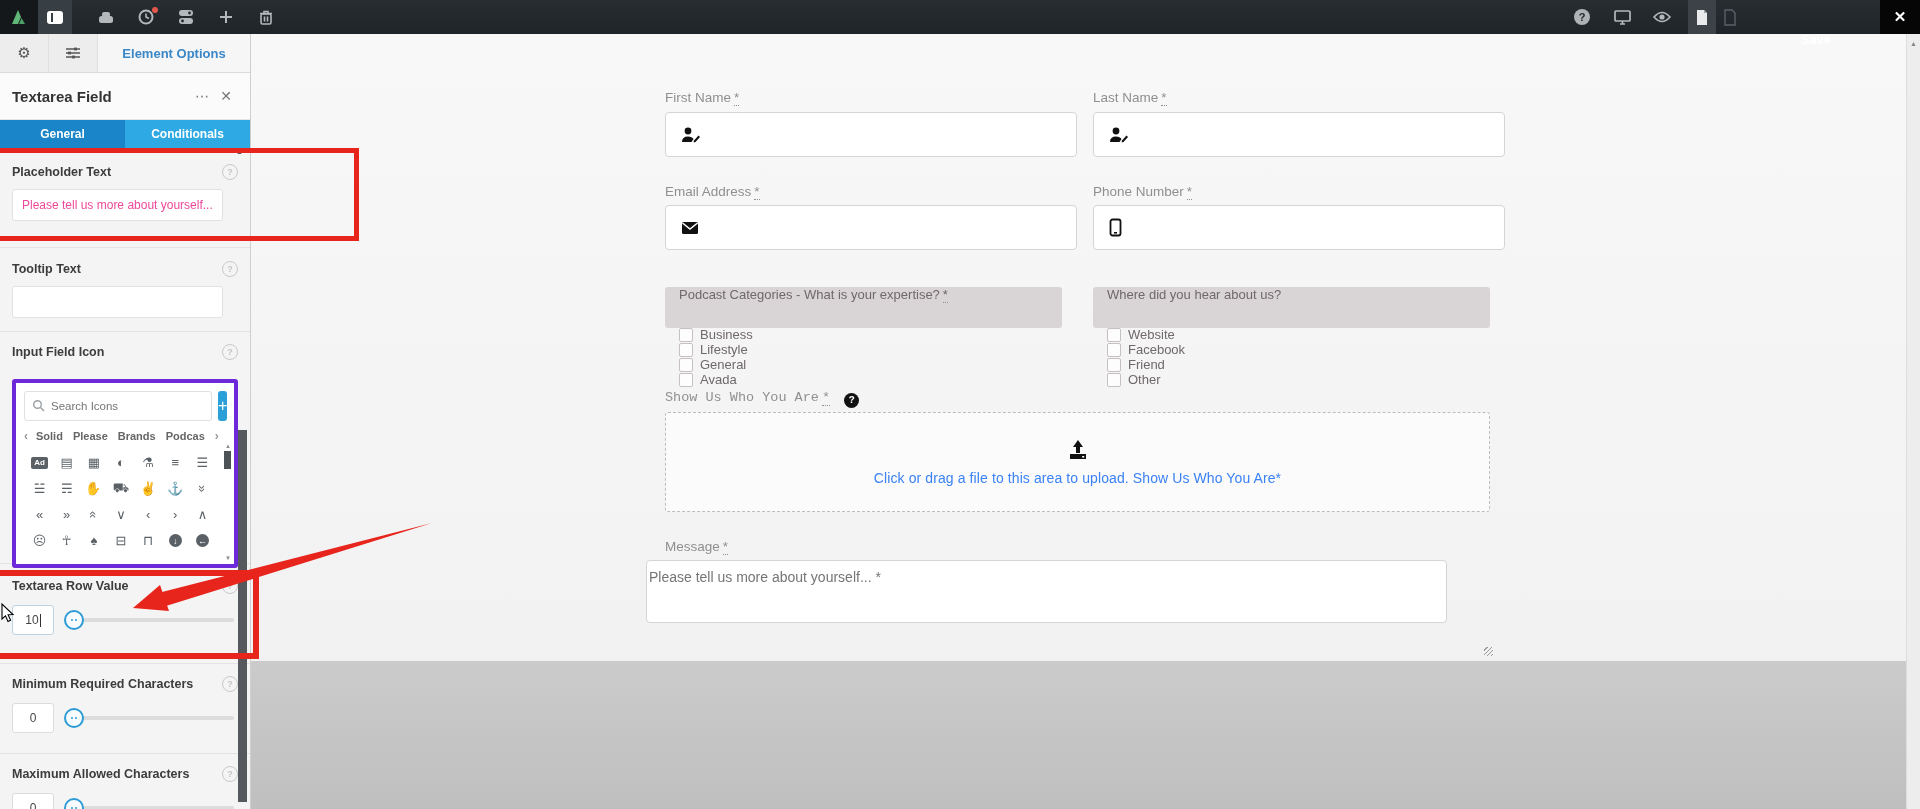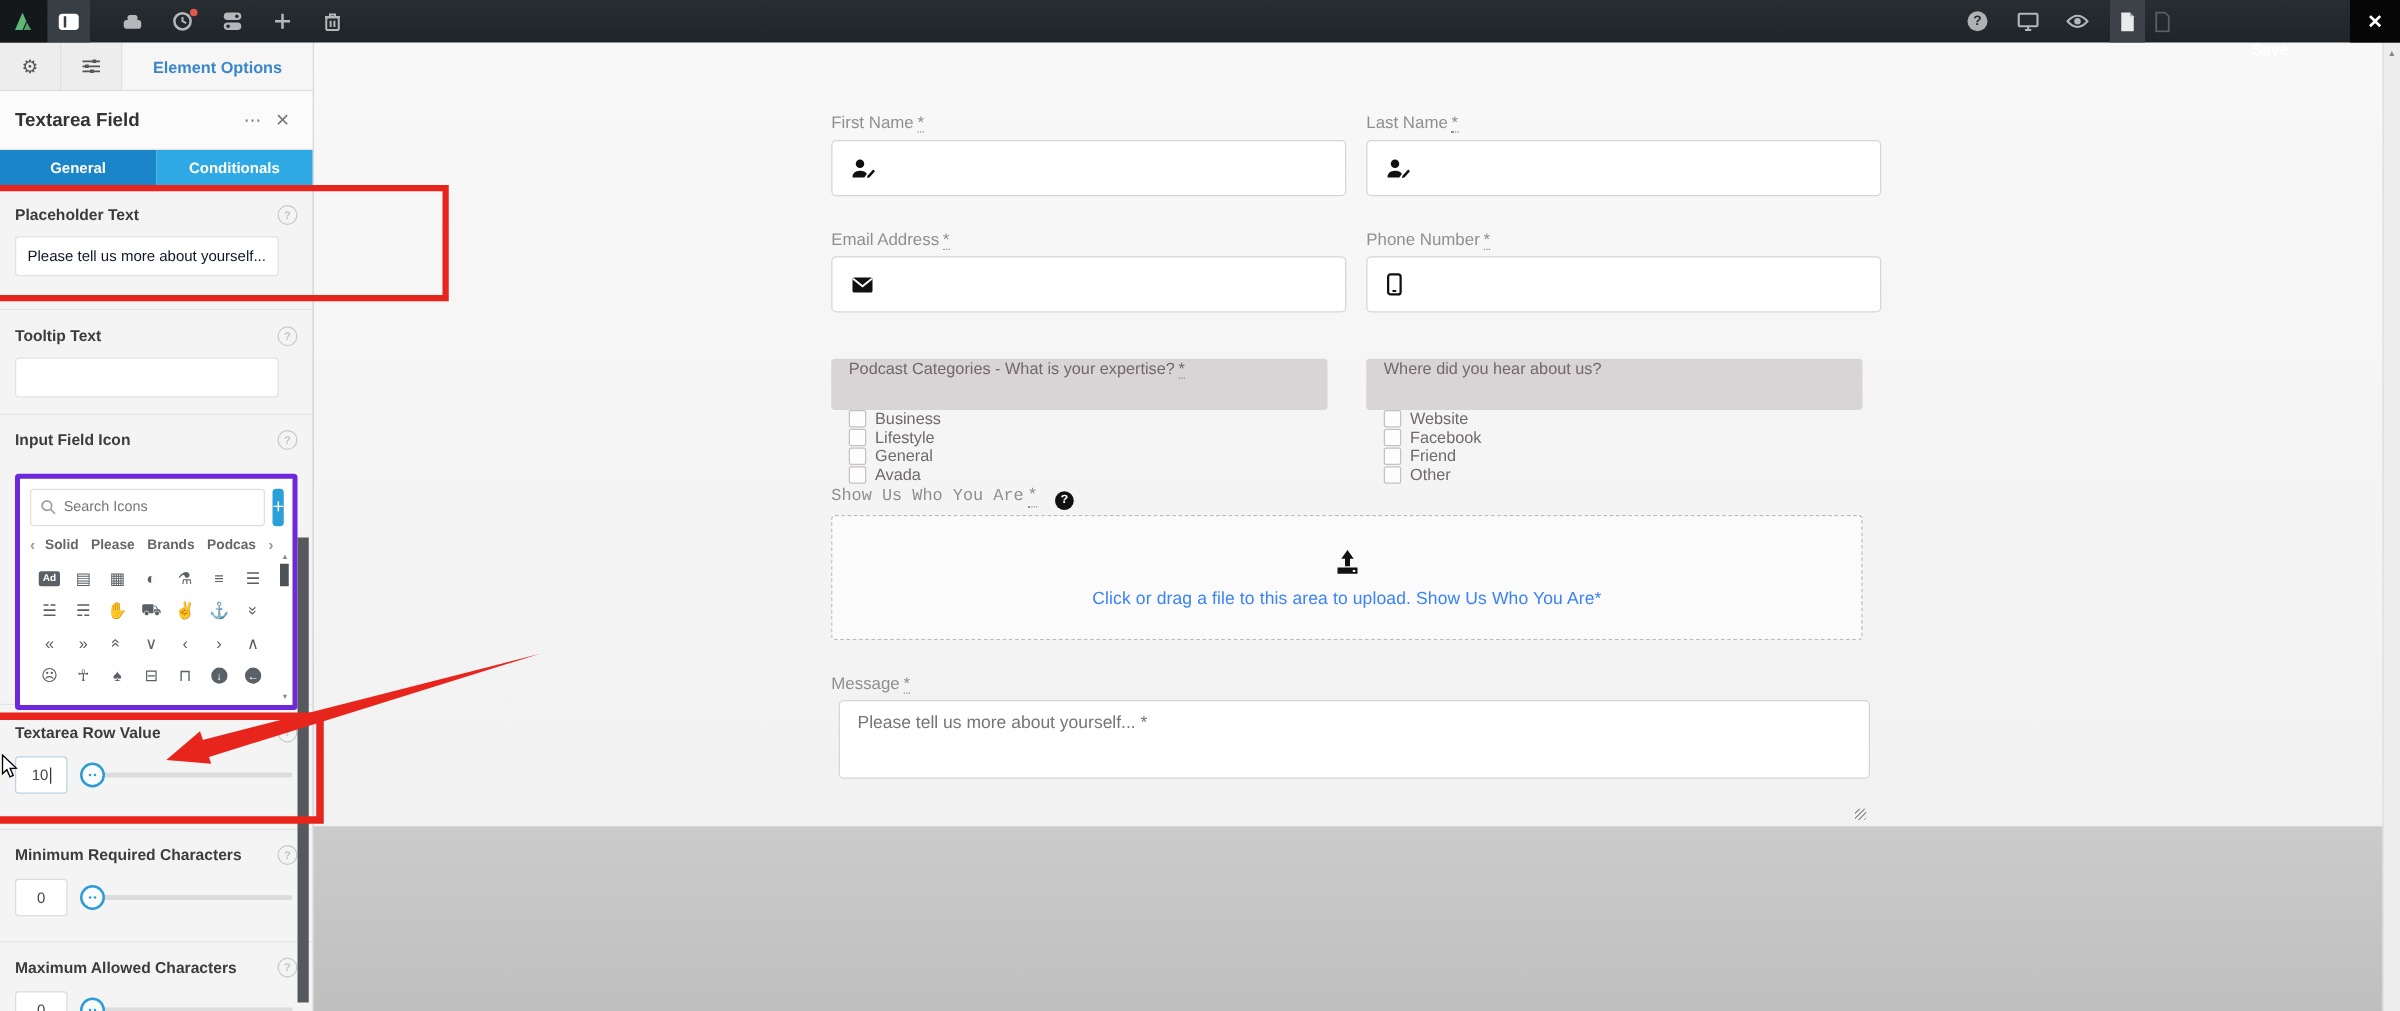--- a/index.html
+++ b/index.html
@@ -36,21 +36,21 @@
   .gc-tab{flex:1;display:flex;align-items:center;justify-content:center;color:#fff;
           font-size:12px;font-weight:bold;cursor:pointer;}
   #tab-general{background:#1a85c8;}
   #tab-conditionals{background:#2fa9e4;}
   .opt-section{position:relative;border-bottom:1px solid #e3e3e3;padding:0 12px;box-sizing:border-box;}
   .opt-label-row{display:flex;align-items:center;justify-content:space-between;}
   .opt-label{font-size:12.5px;font-weight:bold;color:#3c3c3c;}
   .help-circ{width:14px;height:14px;border-radius:50%;border:1.5px solid #c9c9c9;color:#c4c4c4;
              font-size:9px;font-weight:bold;display:flex;align-items:center;justify-content:center;}
   .sb-input{width:209px;height:30px;border:1px solid #e2e2e2;border-radius:3px;background:#fff;
-            font-size:12px;color:#0f172a;padding:0 9px;box-sizing:content-box;width:191px;
+            font-size:12px;color:#ec4899;padding:0 9px;box-sizing:content-box;width:191px;
             font-family:"Liberation Sans",sans-serif;outline:none;}
   
   #icon-picker{margin-top:19px;border:4px solid #6d28d9;border-radius:3px;background:#fff;height:181px;
                position:relative;}
   #ip-search-row{display:flex;align-items:center;padding:8px 8px 4px 8px;}
   #ip-search{flex:1;height:28px;border:1px solid #e0e0e0;border-radius:3px;font-size:11.5px;color:#555;
              padding:0 6px 0 26px;outline:none;font-family:"Liberation Sans",sans-serif;background:#fff;}
   #ip-search-wrap{position:relative;flex:1;display:flex;}
   #ip-search-wrap svg{position:absolute;left:8px;top:8px;}
   #ip-add{width:30px;height:30px;margin-left:6px;background:#2a9fd8;border-radius:3px;color:#fff;
@@ -97,22 +97,22 @@
             padding:0 14px;color:#6f686c;}
   .cb-title{font-size:13px;}
   .cb-opts{display:flex;margin-top:25px;font-size:13px;flex-direction:column;}
   .cb-opt{display:flex;align-items:center;margin-right:22px;cursor:pointer;}
   .cb-box{width:12px;height:12px;background:#fdfdfd;border:1px solid #c6c0c3;border-radius:2px;
           margin-right:7px;display:inline-block;}
   #upload-box{position:absolute;left:415px;top:378px;width:823px;height:98px;border:1px dashed #bdbdbd;
           border-radius:3px;background:#fbfbfb;display:flex;flex-direction:column;align-items:center;
           justify-content:center;cursor:pointer;}
   #upload-text{font-size:14px;color:#3b82f6;margin-top:8px;letter-spacing:.1px;}
-  #message-box{position:absolute;left:421px;top:526px;width:795px;height:45px;background:#fff;
-          border:1px solid #d5d5d5;border-radius:4px;padding:8px 14px;font-size:14px;color:#000000;
+  #message-box{position:absolute;left:396px;top:526px;width:795px;height:45px;background:#fff;
+          border:1px solid #d5d5d5;border-radius:4px;padding:8px 2px;font-size:14px;color:#000000;
           font-family:"Liberation Sans",sans-serif;resize:none;outline:none;}
   #resize-grip{position:absolute;left:1234px;top:613px;width:9px;height:9px;
        background:repeating-linear-gradient(135deg,transparent 0 2px,#9a9a9a 2px 3px);}
   .qmark-filled{width:15px;height:15px;border-radius:50%;background:#111;color:#fff;font-size:10px;
        font-weight:bold;display:inline-flex;align-items:center;justify-content:center;margin-left:6px;
        vertical-align:-2px;}
   
   .anno-box{position:absolute;border:5px solid #e8251d;z-index:60;pointer-events:none;}
   #anno-box-2{border-width:6px;}
   #anno-arrow{position:absolute;left:0;top:0;z-index:60;pointer-events:none;}

